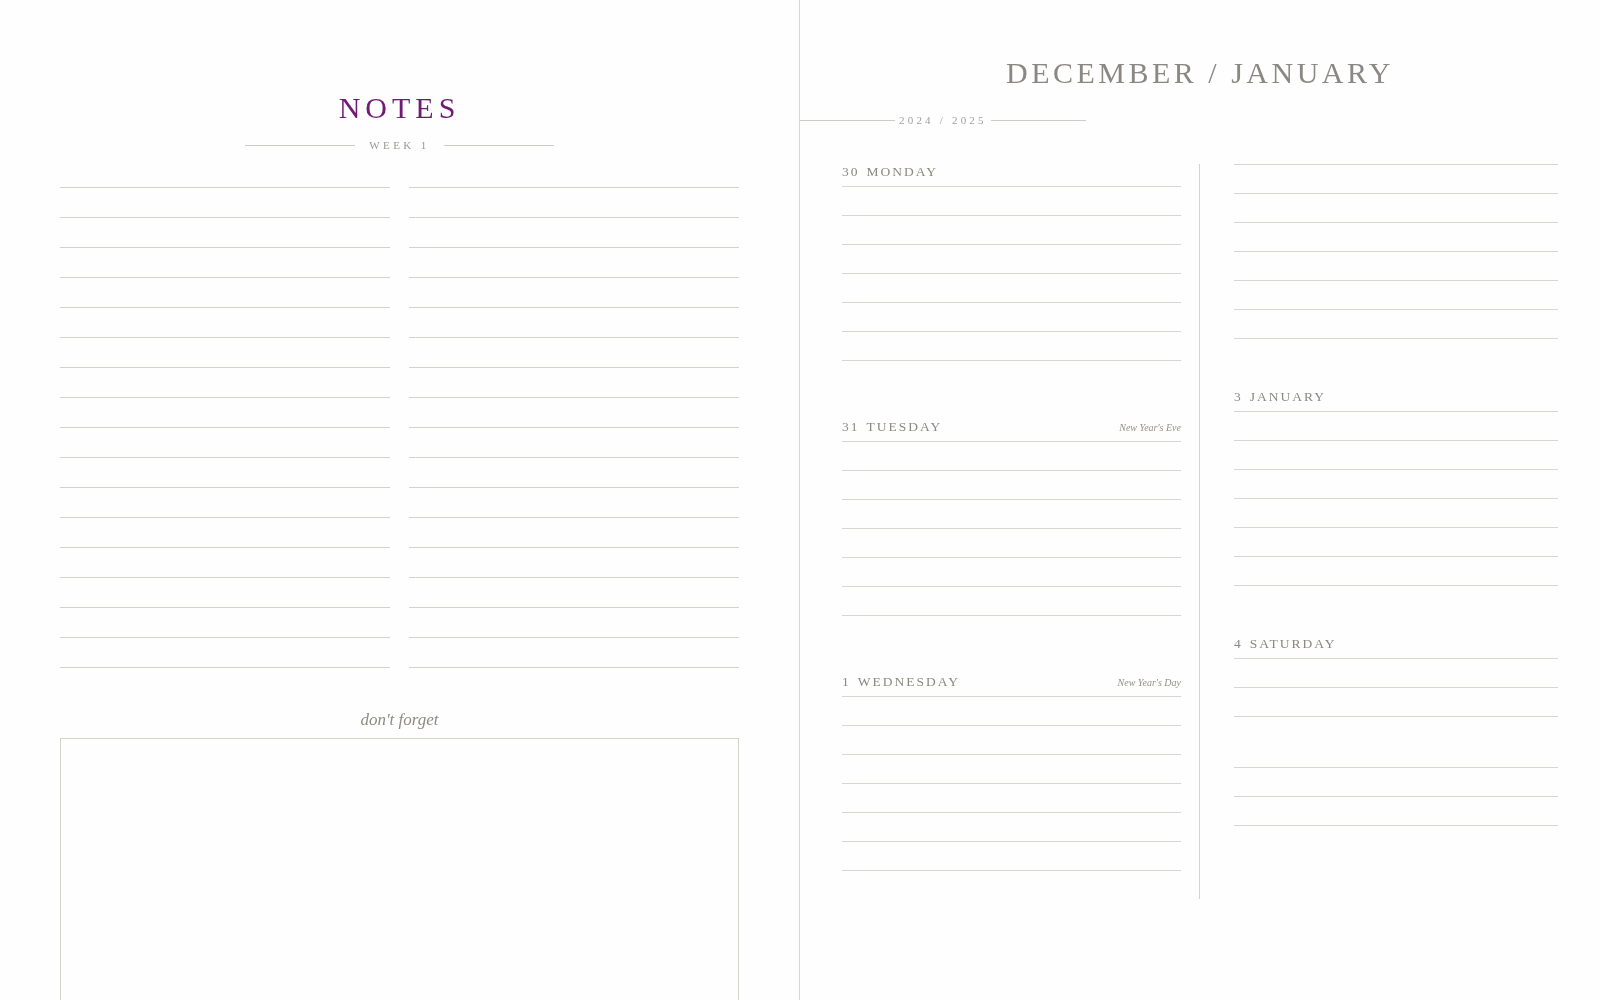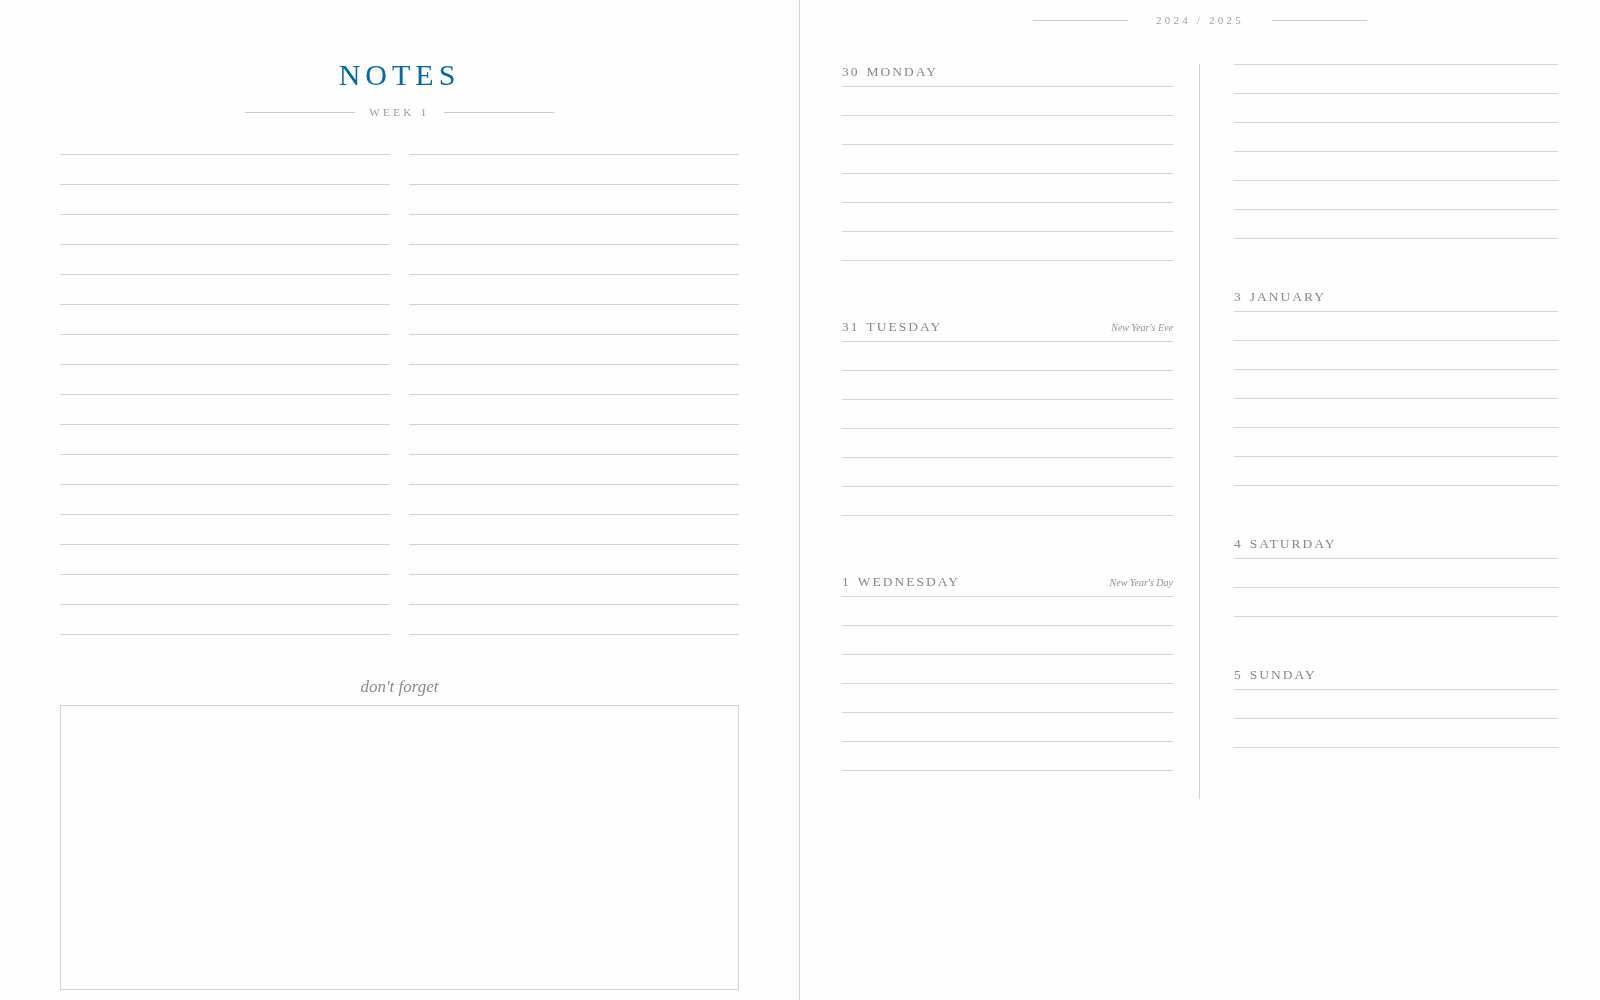--- a/index.html
+++ b/index.html
@@ -35,22 +35,22 @@
   .page-right {
     width: 800px;
   }
 
   
   .notes-title {
     text-align: center;
     font-family: "Liberation Serif", serif;
     font-size: 30px;
     letter-spacing: 5px;
-    color: #0369a1;
-    margin-top: 58px;
+    color: #701a75;
+    margin-top: 91px;
   }
   .notes-sub-row {
     display: flex;
     align-items: center;
     justify-content: center;
     margin-top: 14px;
     gap: 14px;
   }
   .rule-short {
     width: 110px;
@@ -98,23 +98,22 @@
     font-size: 30px;
     letter-spacing: 3.5px;
     color: #8b8883;
     margin-top: 56px;
     font-family: "Liberation Serif", serif;
     font-weight: normal;
   }
   .year-row {
     display: flex;
     align-items: center;
-    justify-content: center;
-    margin-top: 14px;
-    gap: 28px;
+    margin-top: 24px;
+    gap: 4px;
   }
   .rule-year {
     width: 95px;
     height: 1px;
     background: #cecbc6;
   }
   .year-text {
     font-size: 11px;
     letter-spacing: 3.2px;
     color: #a29e99;
@@ -124,21 +123,21 @@
     position: relative;
     margin: 38px 42px 0 42px;
     display: flex;
   }
   .col {
     position: relative;
     width: 50%;
     box-sizing: border-box;
   }
   .col-left {
-    padding-right: 26px;
+    padding-right: 18px;
     border-right: 1px solid #d5d2ce;
   }
   .col-right {
     padding-left: 34px;
   }
 
   .day-block {
     position: relative;
   }
   .day-head {
@@ -223,20 +222,21 @@
           <div class="note-line"></div>
           <div class="note-line"></div>
         </div>
     </div>
 
     <div class="dont-forget-label">don't forget</div>
     <div class="dont-forget-box"></div>
   </div>
 
   <div class="page page-right">
+    <div class="month-title">DECEMBER / JANUARY</div>
     <div class="year-row">
       <div class="rule-year"></div>
       <div class="year-text">2024 / 2025</div>
       <div class="rule-year"></div>
     </div>
 
     <div class="week-grid">
       <div class="col col-left" id="week-col-0">
           <div class="day-block">
             <div class="day-head">
@@ -318,23 +318,20 @@
               <div class="day-label"><span class="day-num">4</span><span>SATURDAY</span></div>
             </div>
             <div class="day-lines">
               <div class="day-line"></div>
               <div class="day-line"></div>
               <div class="day-line"></div>
             </div>
           </div>
           <div class="spacer-22"></div>
           <div class="day-block">
-            <div class="day-head">
-              <div class="day-label"><span class="day-num">5</span><span>SUNDAY</span></div>
-            </div>
             <div class="day-lines">
               <div class="day-line"></div>
               <div class="day-line"></div>
               <div class="day-line"></div>
             </div>
           </div>
         </div>
     </div>
   </div>
 

